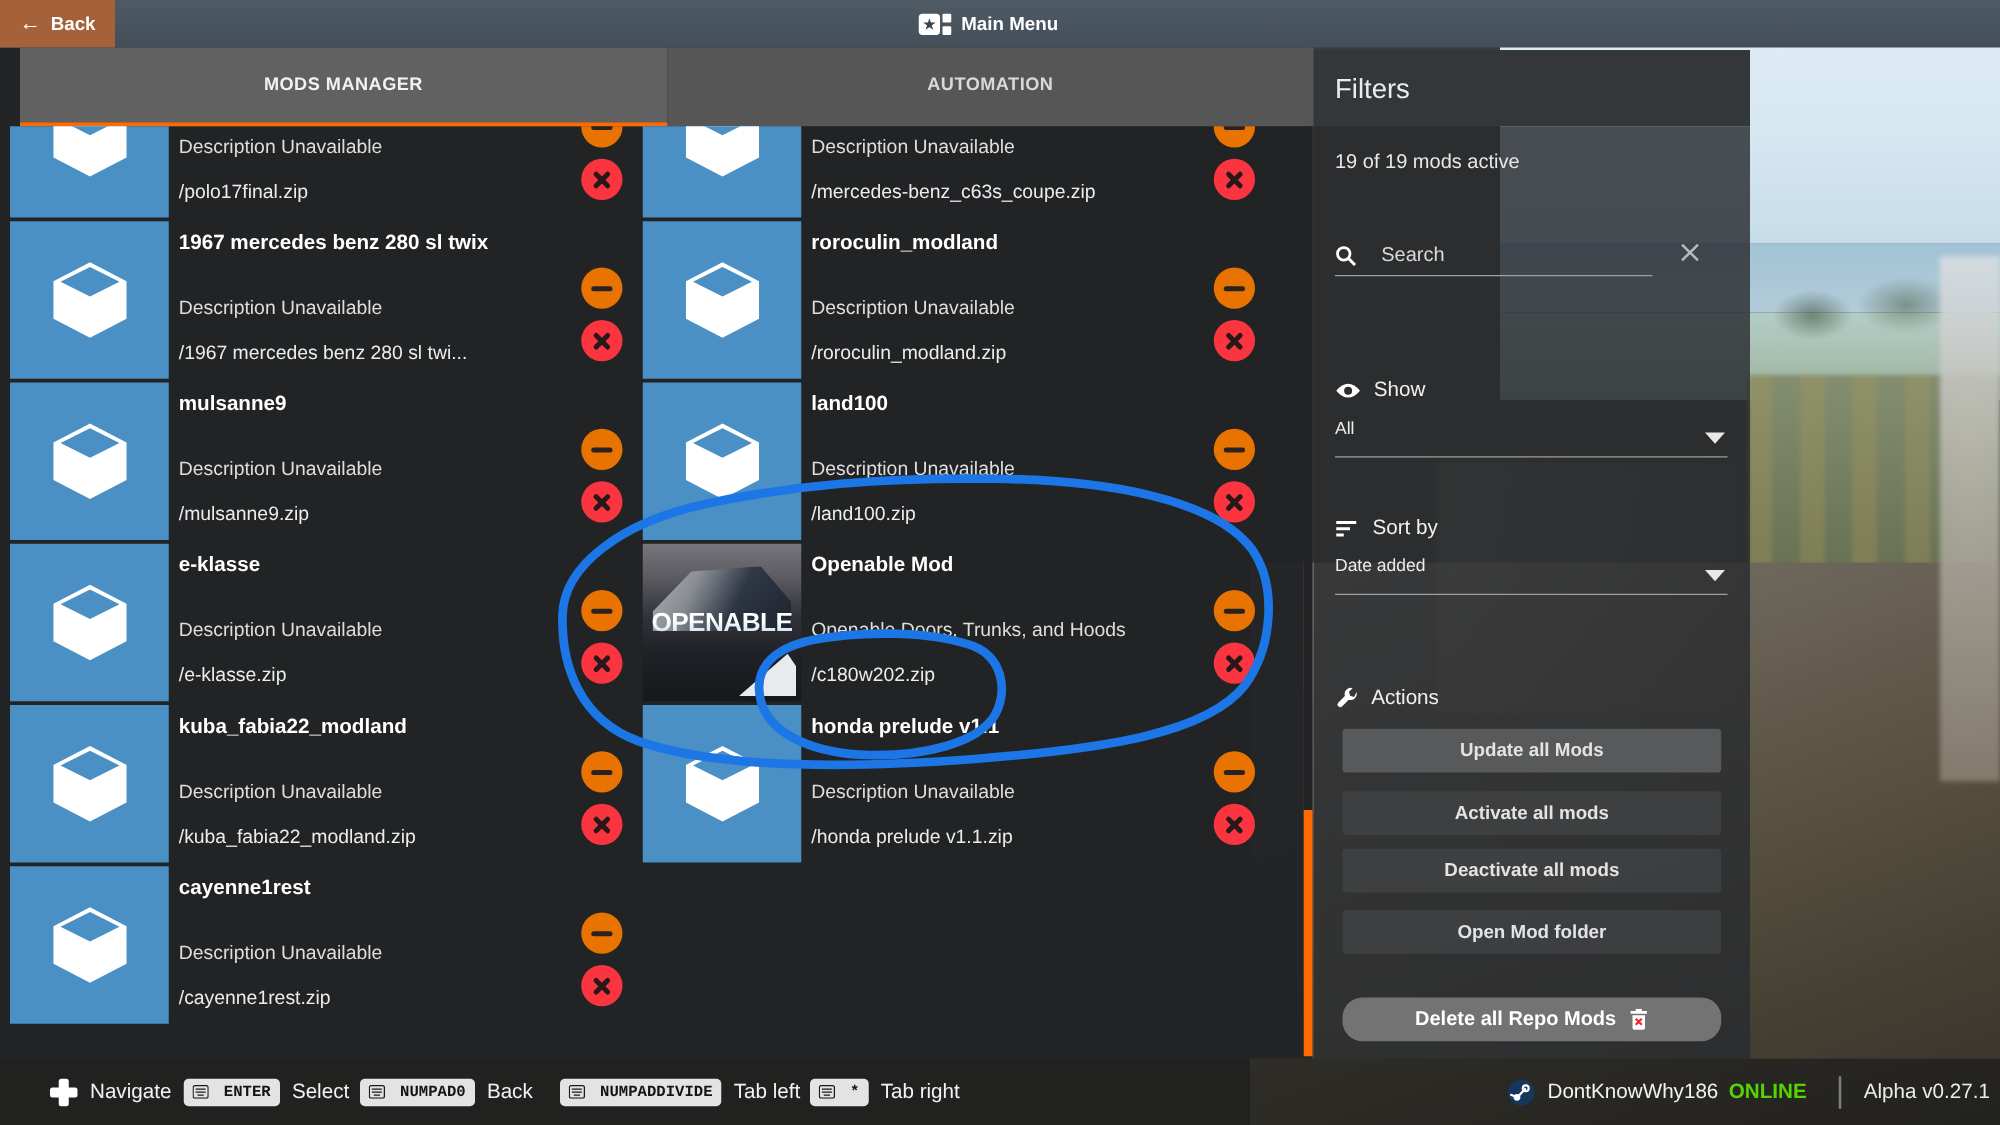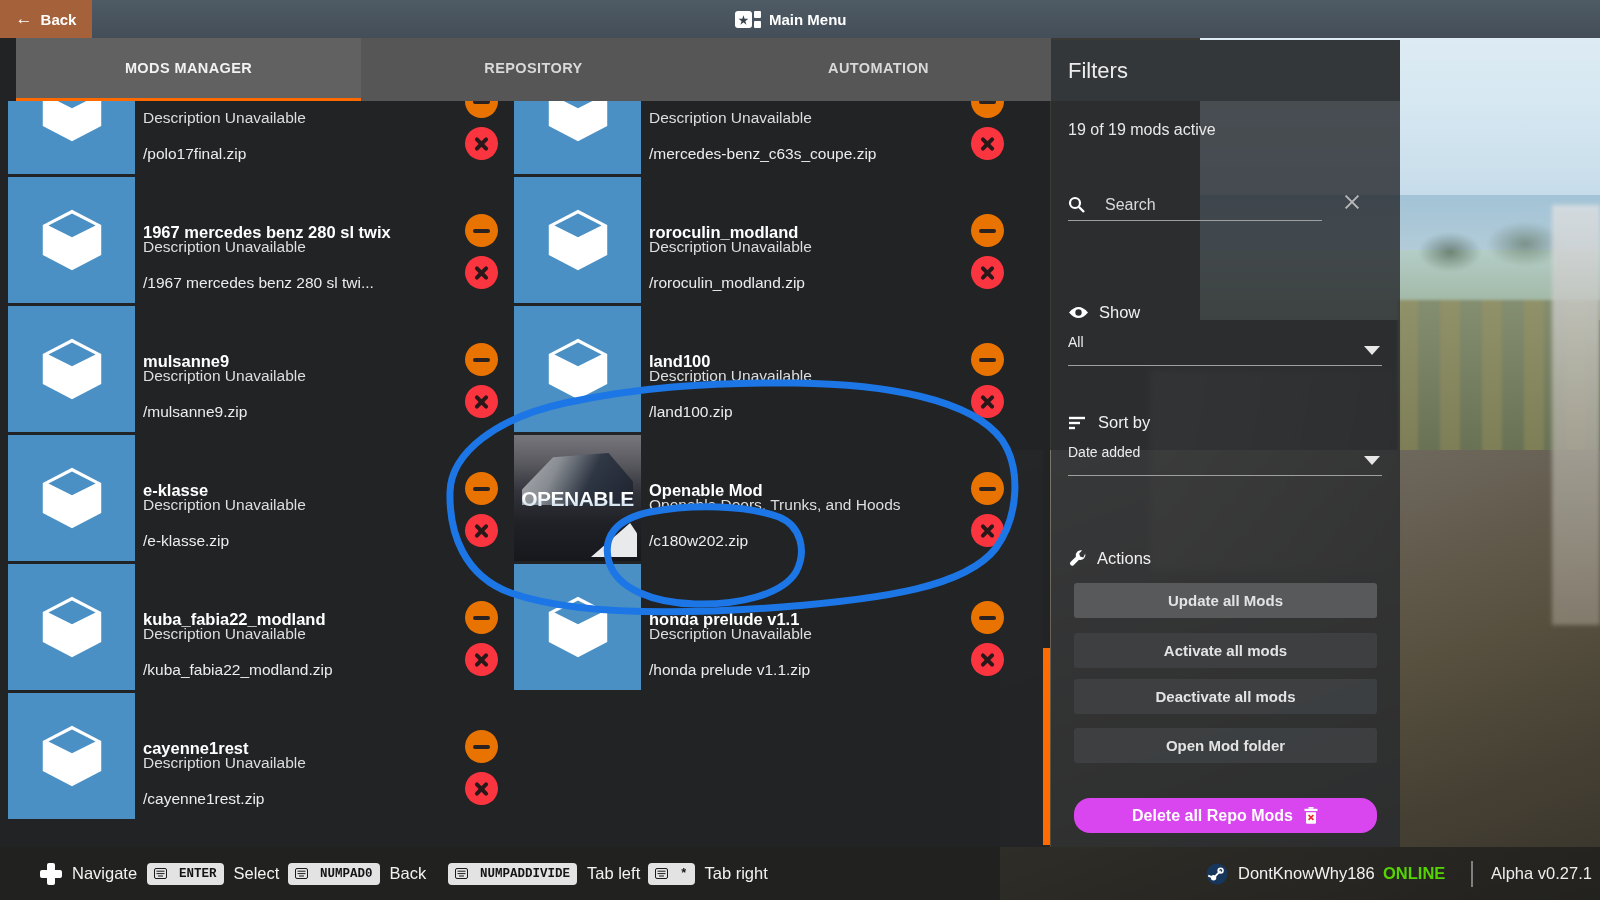--- a/index.html
+++ b/index.html
@@ -73,21 +73,21 @@
   .mod-thumb .hood { position:absolute; left:8px; top:18px; width:111px; height:52px;
                background:linear-gradient(115deg,#b9bcc0 0%,#8f949a 30%,#2c3442 60%,#1c222e 100%);
                clip-path:polygon(0 70%, 28% 8%, 78% 0, 100% 55%, 100% 100%, 0 100%); opacity:.9; }
   .mod-thumb .door { position:absolute; right:4px; bottom:4px; width:46px; height:34px; background:#e8eaec;
                clip-path:polygon(0 100%, 85% 0, 100% 30%, 100% 100%); }
   .mod-thumb .label { position:absolute; left:0; right:0; top:52px; text-align:center;
                font-size:21px; font-weight:bold; letter-spacing:-.5px; color:#fff;
                background:linear-gradient(180deg,#ffffff 40%,#b9d2e6 100%);
                -webkit-background-clip:text; background-clip:text; -webkit-text-fill-color:transparent;
                text-shadow:0 0 1px rgba(0,0,0,.0); }
-  .mod-title { position:absolute; left:135px; top:10px; font-size:16.5px; font-weight:bold; color:#fff; white-space:nowrap;margin-top:38px; }
+  .mod-title { position:absolute; left:135px; top:10px; font-size:16.5px; font-weight:bold; color:#fff; white-space:nowrap; }
   .mod-desc  { position:absolute; left:135px; top:63px; font-size:15.5px; color:#dedede; white-space:nowrap; }
   .mod-file  { position:absolute; left:135px; top:99px; font-size:15.5px; color:#ececec; white-space:nowrap; }
   .btn-circle { position:absolute; left:457px; width:33px; height:33px; border-radius:50%; border:none; cursor:pointer; }
   .btn-minus { top:39px; background:#e87300; }
   .btn-minus::after { content:""; position:absolute; left:8px; top:15px; width:17px; height:4px; border-radius:2px; background:#2a2220; }
   .btn-x { top:81px; background:#fb3540; }
   .btn-x::before, .btn-x::after { content:""; position:absolute; left:8px; top:14.5px; width:17px; height:4px; border-radius:2px; background:#28181a; }
   .btn-x::before { transform:rotate(45deg); }
   .btn-x::after  { transform:rotate(-45deg); }
 
@@ -110,21 +110,21 @@
   .f-sec-label { position:absolute; left:17px; display:flex; align-items:center; gap:10px;
                  font-size:16.5px; color:#f0f0f0; }
   .f-select { position:absolute; left:17px; width:314px; height:32px; border-bottom:1px solid #9f9f9f;
               font-size:14px; color:#ececec; cursor:pointer; }
   .f-caret { position:absolute; right:2px; top:12px; width:0; height:0;
              border-left:8px solid transparent; border-right:8px solid transparent; border-top:9px solid #e8e8e8; }
   .f-btn { position:absolute; left:23px; width:303px; height:35px; border:none; border-radius:3px; cursor:pointer;
            background:rgba(62,64,66,.92); color:#e3e3e3; font-family:inherit; font-size:15px; font-weight:bold; }
   .f-btn.hl { background:#57595b; }
   .f-del { position:absolute; left:23px; top:697px; width:303px; height:35px; border:none; border-radius:16px; cursor:pointer;
-           background:#d946ef; color:#fff; font-family:inherit; font-size:16px; font-weight:bold;
+           background:#737373; color:#fff; font-family:inherit; font-size:16px; font-weight:bold;
            display:flex; align-items:center; justify-content:center; gap:10px; }
 
   
   .statusbar { position:absolute; left:0; top:847px; width:1600px; height:53px;
                background:rgba(18,20,22,.55); }
   .hint { position:absolute; top:0; height:53px; display:flex; align-items:center; gap:10px;
           font-size:16.5px; color:#f2f2f2; }
   .kbd { display:inline-flex; align-items:center; gap:12px; background:#e3e3e3; color:#141414;
          border-radius:4px; padding:4px 7px; font-family:"Liberation Mono", monospace;
          font-size:12.5px; font-weight:bold; }
@@ -169,21 +169,20 @@
             <i></i>
             <i></i>
           </span>
       </span>
       <span>Main Menu</span>
     </div>
   </header>
 
   <nav class="tabbar" id="tabbar">
       <div class="tab active">MODS MANAGER</div>
-      <div class="tab">REPOSITORY</div>
       <div class="tab">AUTOMATION</div>
     </nav>
 
   <div class="mod-col left" id="colLeft">
       <div class="mod-row" style="top: -55px;">
         <div class="mod-icon">
           <svg width="66" height="66" viewBox="0 0 70 70">
             <polygon points="35,3 66,19 66,51 35,67 4,51 4,19" fill="#ffffff"></polygon>
             <polygon points="35,7 60,19.5 35,32 10,19.5" fill="#4a90c4"></polygon>
           </svg>

